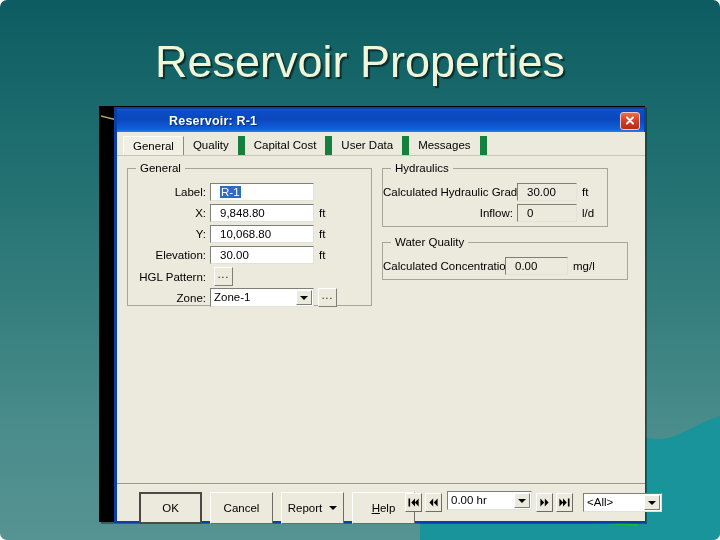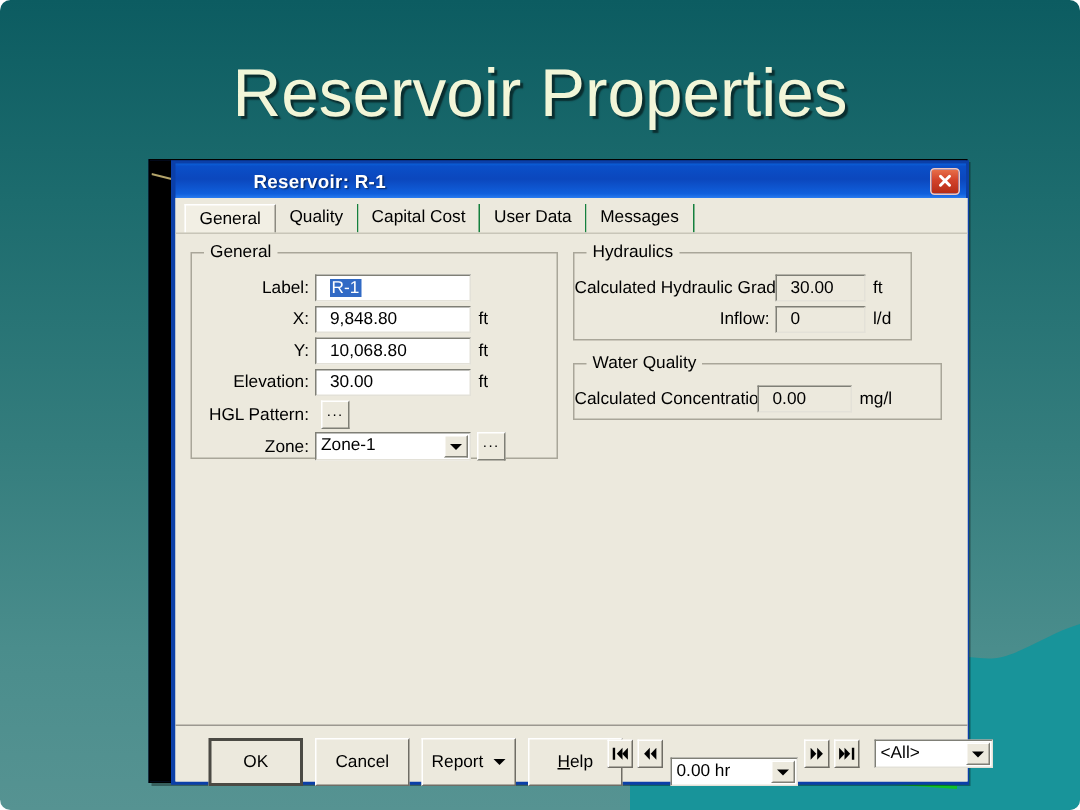--- a/index.html
+++ b/index.html
@@ -123,21 +123,21 @@
     background: #ece9dd;
     position: relative;
   }
   .tab {
     height: 19px;
     padding: 0 9px;
     font-size: 11.5px;
     color: #000;
     line-height: 18px;
     background: #ece9dd;
-    border-right: 1px solid #15803d;
+    border-right: 7px solid #15803d;
     cursor: pointer;
     white-space: nowrap;
   }
   .tab.active {
     background: #f2efe4;
     border-top: 1px solid #fff;
     border-left: 1px solid #fff;
     border-right: 1px solid #8c8a80;
     margin-bottom: -1px;
     height: 20px;
@@ -443,21 +443,21 @@
               <path d="M10.6,0.5 L10.6,8.5 L6.8,4.5 Z" fill="#000"></path>
             </svg>
           </div>
           <div class="nav-btn" style="left:308px; top:9px;">
             <svg width="11" height="9" viewBox="0 0 11 9">
               <path d="M5.2,0.5 L5.2,8.5 L1.4,4.5 Z" fill="#000"></path>
               <path d="M9.6,0.5 L9.6,8.5 L5.8,4.5 Z" fill="#000"></path>
             </svg>
           </div>
 
-          <div class="combo" style="position:absolute; left:330px; top:21px; width:85px;">
+          <div class="combo" style="position:absolute; left:330px; top:7px; width:85px;">
             <div class="combo-text">0.00 hr</div>
             <div class="combo-arrow">
                 <i class="arrow-dn"></i>
               </div>
           </div>
 
           <div class="nav-btn" style="left:419px; top:9px;">
             <svg width="11" height="9" viewBox="0 0 11 9">
               <path d="M1.4,0.5 L1.4,8.5 L5.2,4.5 Z" fill="#000"></path>
               <path d="M5.8,0.5 L5.8,8.5 L9.6,4.5 Z" fill="#000"></path>

